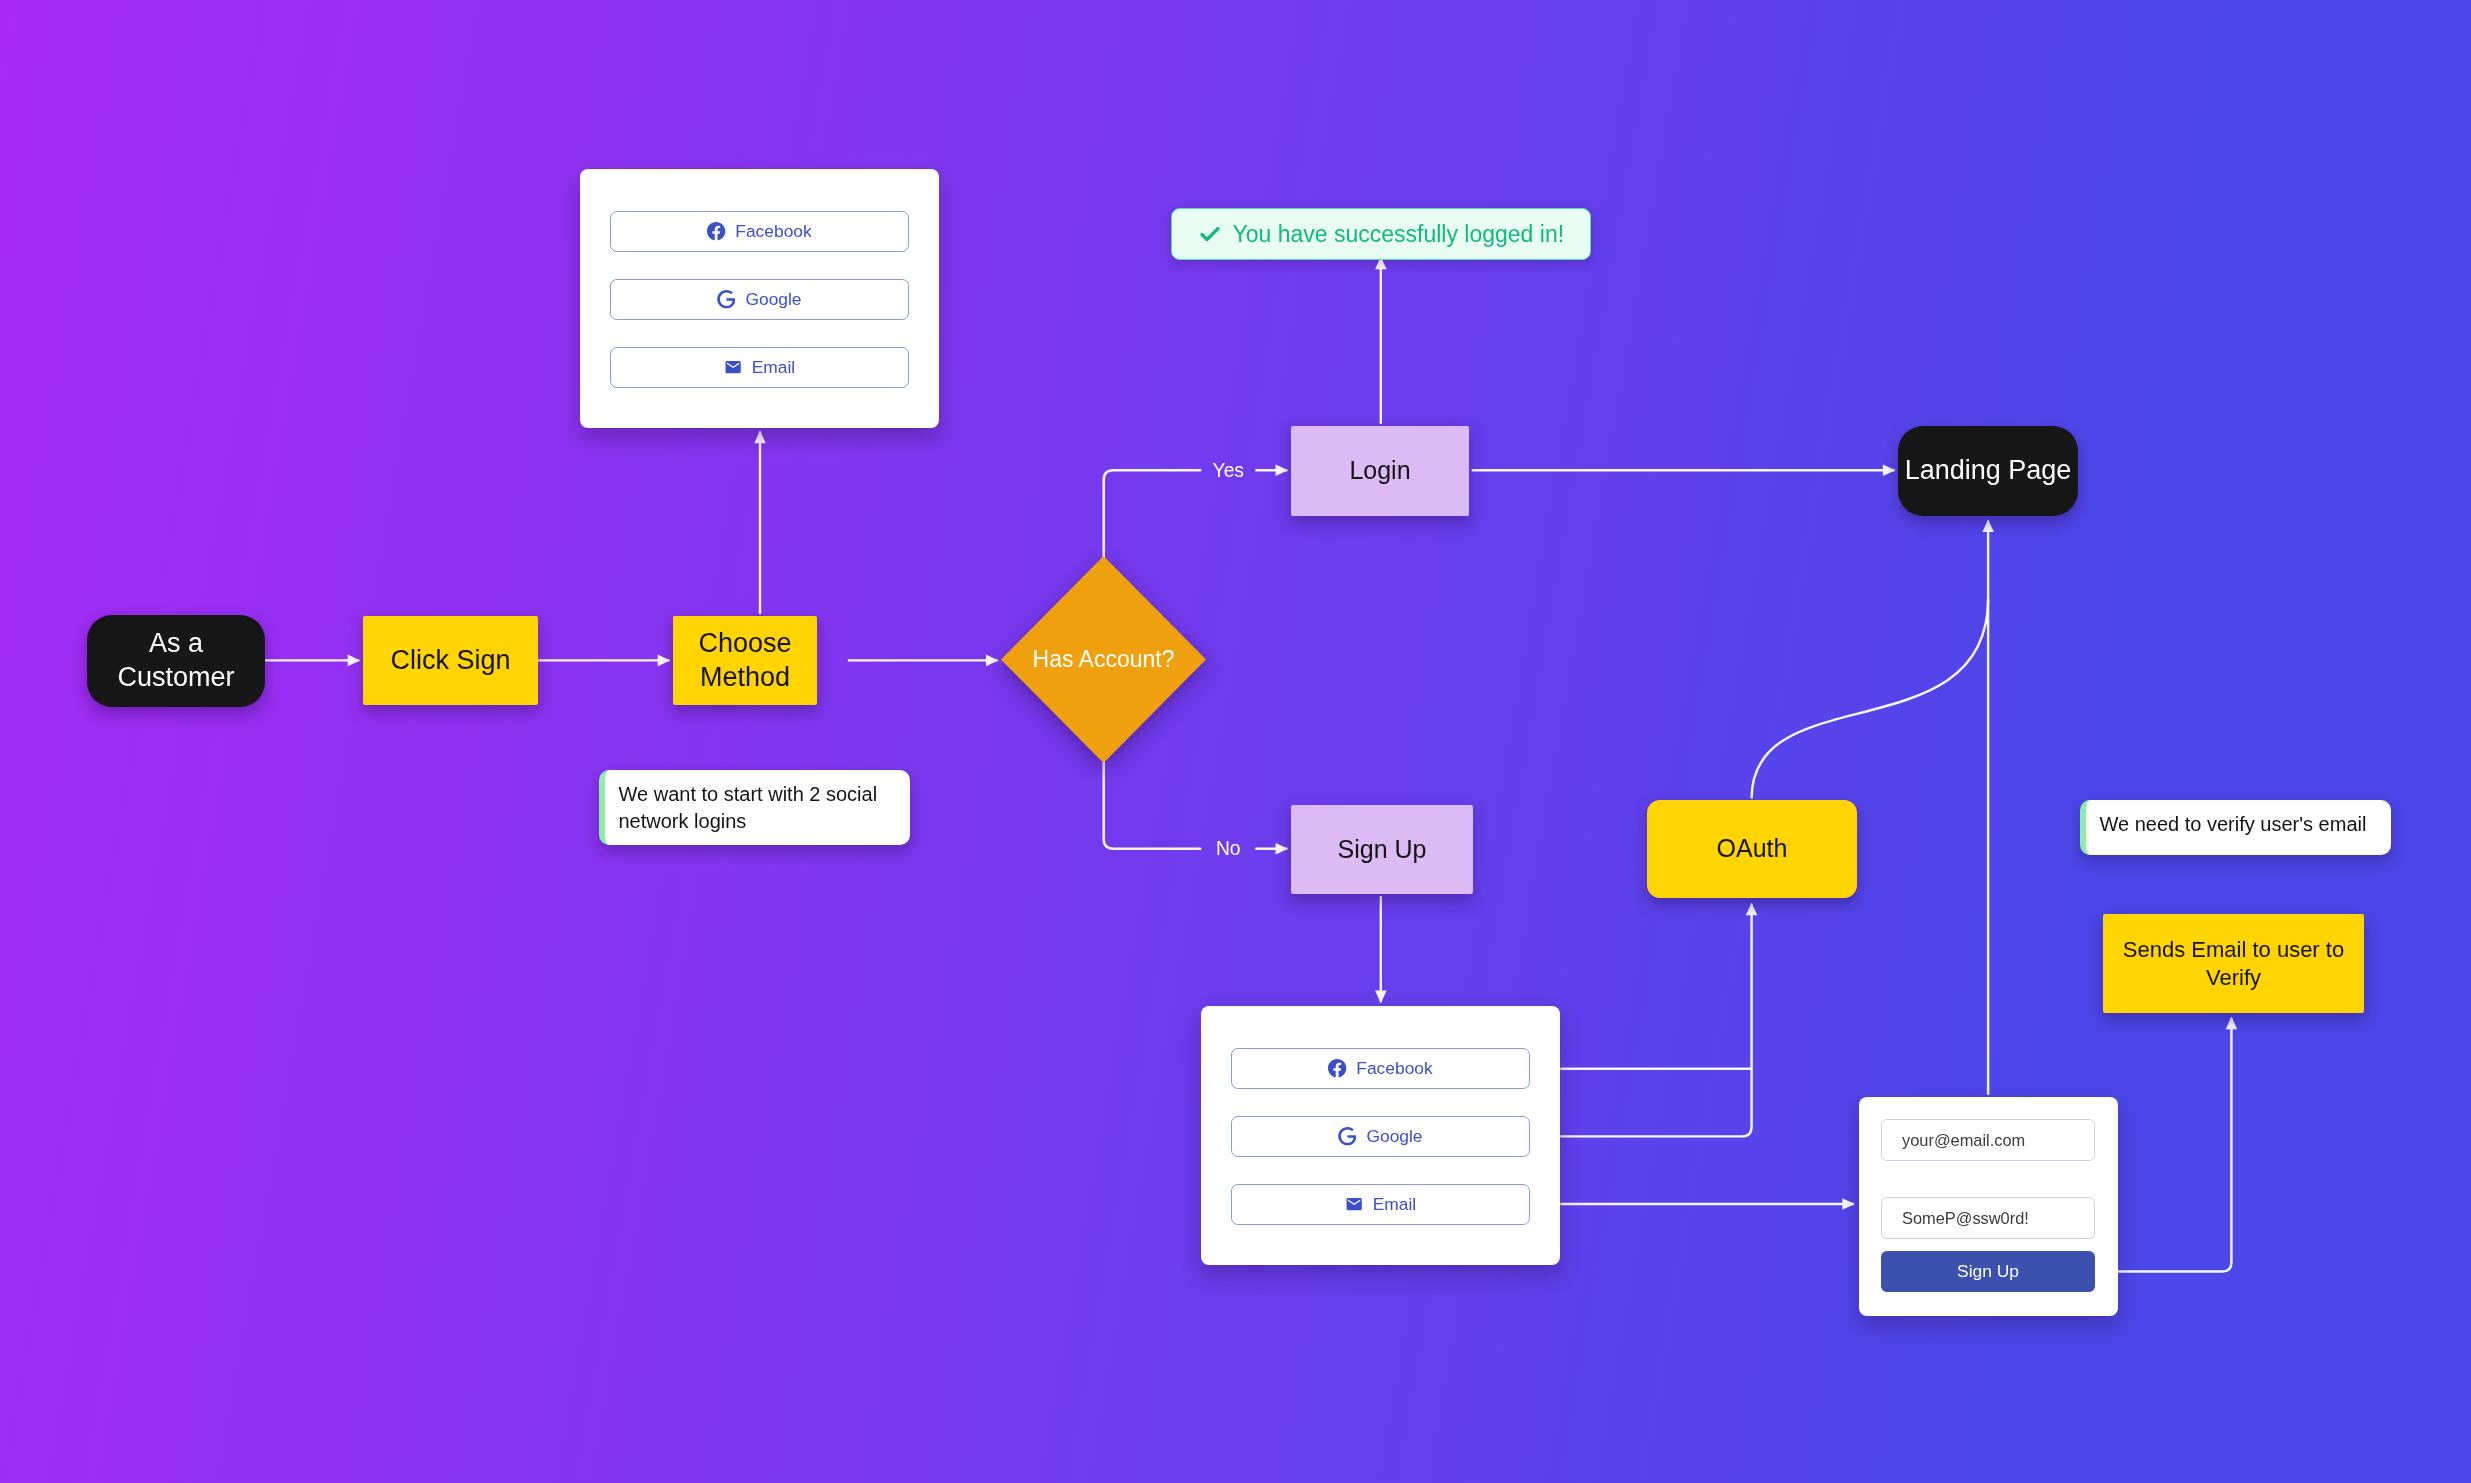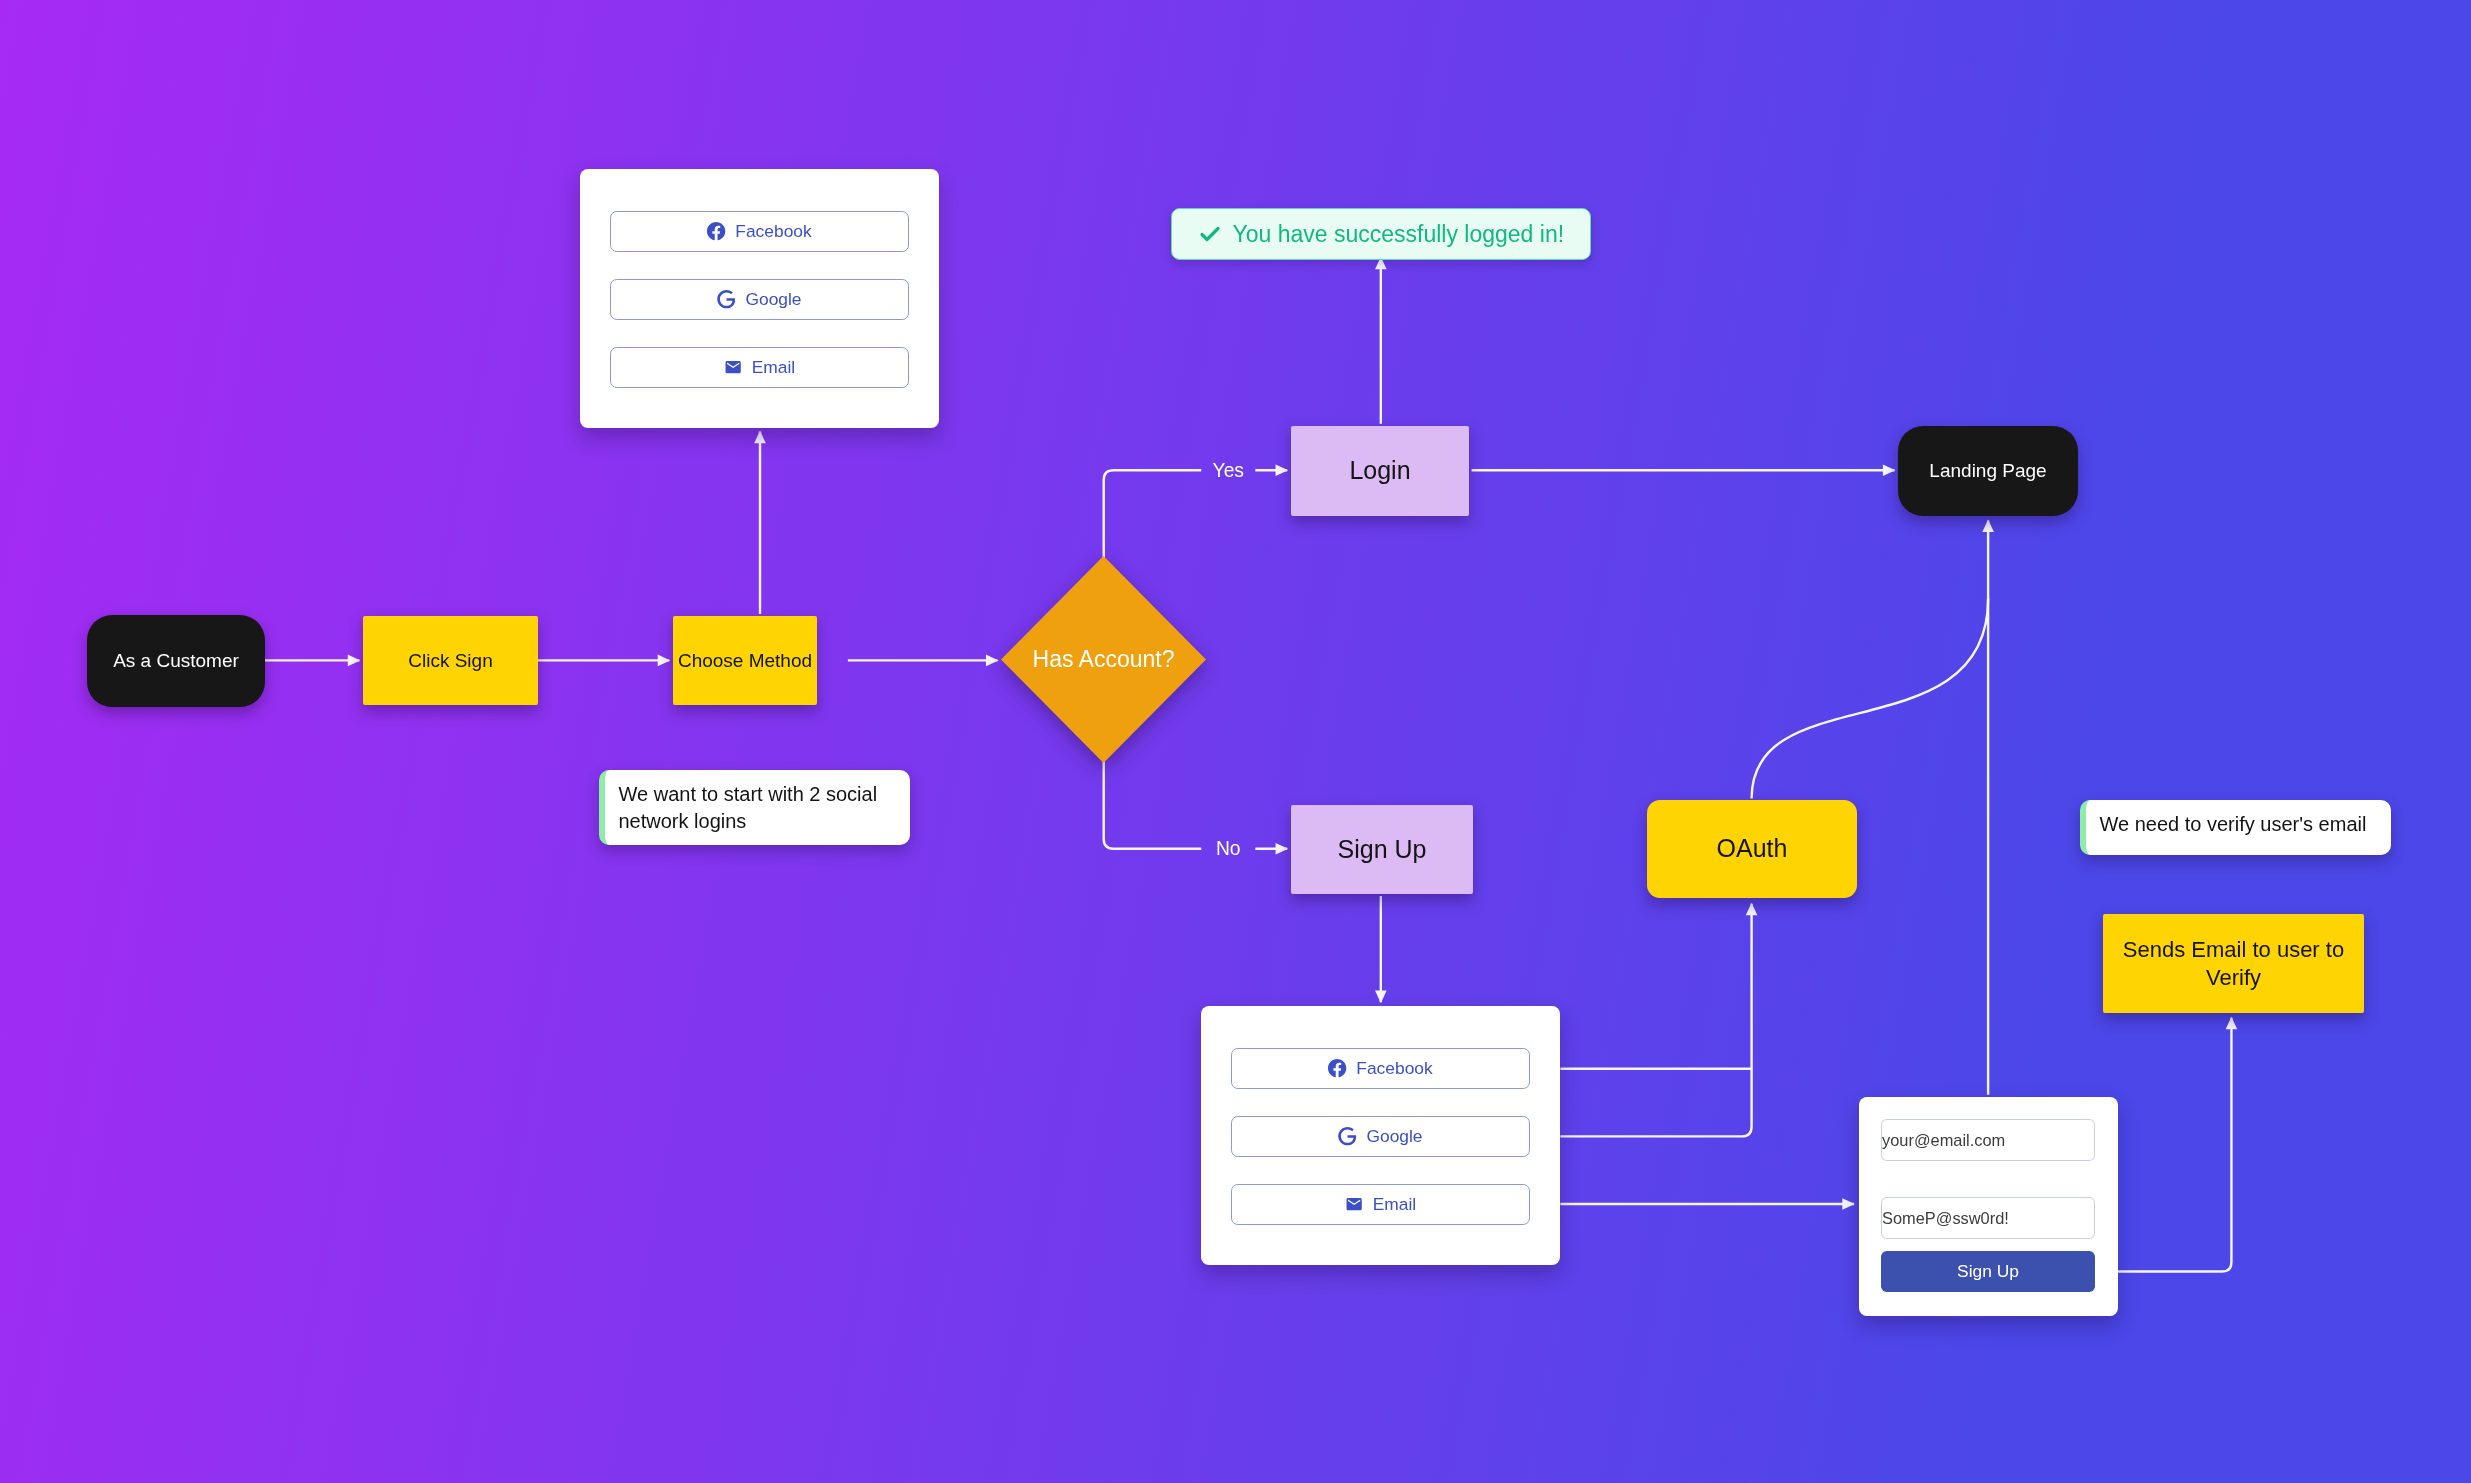--- a/index.html
+++ b/index.html
@@ -10,21 +10,21 @@
     position:relative; width:2472px; height:1483px;
     background: linear-gradient(100deg, var(--background-left,#a62af3) 0%, var(--background-right,#4b47e8) 82%);
   }
 
   .connectors { position:absolute; left:0; top:0; }
   .connectors path.edge { fill:none; stroke:var(--connector,#ffffff); stroke-width:2.5; opacity:.95; }
   .edge-label { fill:#ffffff; font-size:20px; text-anchor:middle; font-family:"Liberation Sans", sans-serif; }
 
   .node {
     position:absolute; display:flex; align-items:center; justify-content:center;
-    text-align:center; font-size:19px; color:#141414; line-height:1.25;
+    text-align:center; font-size:27px; color:#141414; line-height:1.25;
   }
   .yellow { background:var(--node-yellow,#ffd400); border-radius:1.9px; box-shadow:0 6.8px 13.5px rgba(33,10,70,.35); }
   .black  { background:var(--node-black,#171717); color:#ffffff; border-radius:25px; box-shadow:0 6.8px 13.5px rgba(33,10,70,.35); }
   .lavender { background:var(--node-lavender,#dcbaf4); border-radius:1.9px; box-shadow:0 6.8px 13.5px rgba(33,10,70,.35); font-size:25px; }
 
   .diamond-wrap { position:absolute; filter:drop-shadow(0 7.7px 9.7px rgba(33,10,70,.4)); }
   .diamond {
     width:100%; height:100%; background:var(--node-orange,#efa00e);
     clip-path:polygon(50% 0,100% 50%,50% 100%,0% 50%);
     display:flex; align-items:center; justify-content:center;
@@ -50,21 +50,21 @@
 
   .note {
     position:absolute; background:#ffffff; border-left:6.8px solid var(--note-accent,#8deca6);
     border-radius:10px; box-shadow:0 6.8px 13.5px rgba(33,10,70,.3);
     font-size:20px; color:#141414; padding:10.6px 13.5px; line-height:1.35;
   }
 
   .form-input {
     position:absolute; left:22px; width:214px; height:42px;
     border:1px solid #c9cfe2; border-radius:5.8px; background:#ffffff;
-    font-size:16.4px; color:#3c3c3c; padding:0 0; font-family:inherit;
+    font-size:16.4px; color:#3c3c3c; padding:0 20px; font-family:inherit;
   }
   .submit-btn {
     position:absolute; left:22px; width:214px; height:41px;
     background:var(--submit-blue,#3b51ad); color:#ffffff; border:none; border-radius:5.8px;
     font-size:17.4px; font-family:inherit; cursor:pointer;
   }
 </style>
 </head>
 <body>
 

